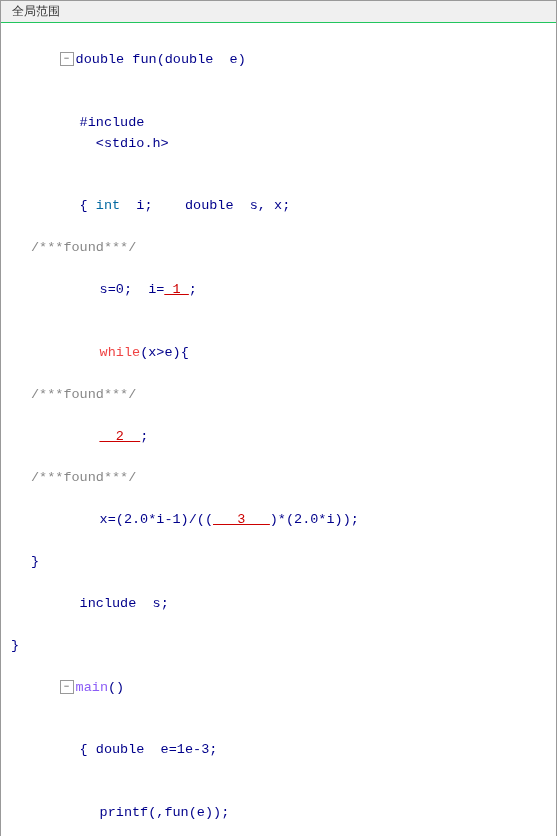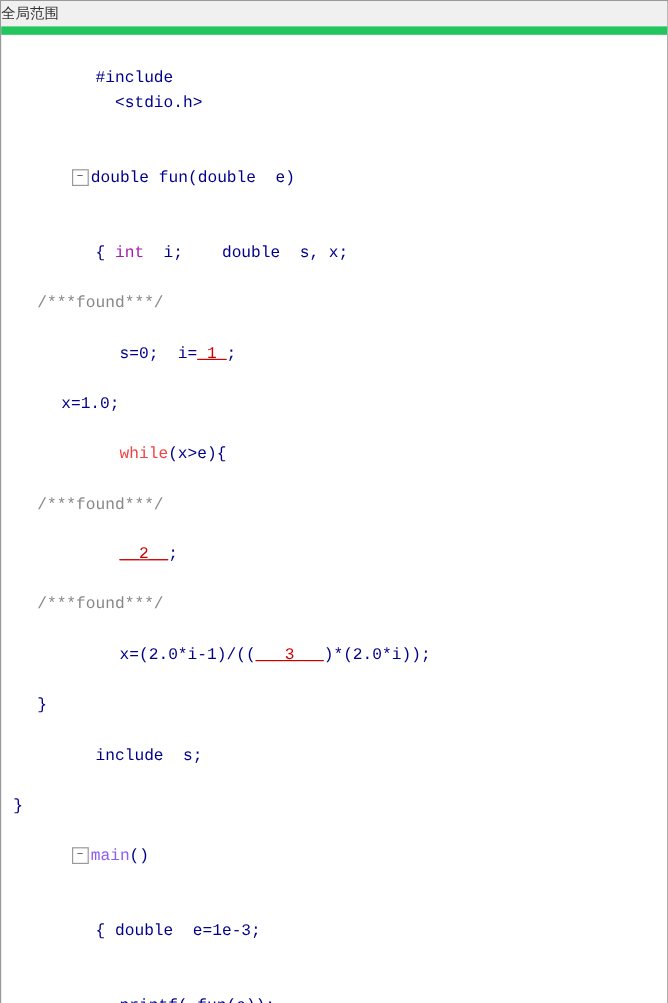--- a/index.html
+++ b/index.html
@@ -12,22 +12,22 @@
     }
 
     
     .code-panel {
       border: 1px solid #999;
       background: #fff;
       position: relative;
     }
     .code-panel-title {
       background: #f0f0f0;
-      border-bottom: 7px solid #22c55e;
-      padding: 2px 0;
+      border-bottom: 1px solid #22c55e;
+      padding: 2px 11px;
       font-family: Arial, sans-serif;
       font-size: 12px;
       color: #333;
     }
     .code-content {
       padding: 6px 10px 10px 10px;
       line-height: 1.55;
       color: #00008B;
       font-size: 13.5px;
     }
@@ -63,40 +63,39 @@
   </style>
 </head>
 <body>
 
 <div class="code-panel">
   <div class="code-panel-title">
     <span>全局范围</span>
   </div>
   <div class="code-content">
 
+    <span class="code-line">
+      <span class="collapse-icon">－</span><span style="color:#00008B">double</span> <span style="color:#00008B">fun</span>(<span style="color:#00008B">double</span>  <span>e)</span>
+    </span>
+
     <span class="code-line indent1">
       <span style="color:#00008B">#include</span>
       <span style="color:#00008B">  &lt;stdio.h&gt;</span>
     </span>
 
-    <span class="code-line">
-      <span class="collapse-icon">－</span><span style="color:#00008B">double</span> <span style="color:#00008B">fun</span>(<span style="color:#00008B">double</span>  <span>e)</span>
-    </span>
-
     <span class="code-line indent1">
-      { <span style="color:#a21caf">int</span>  i;    <span style="color:#00008B">double</span>  s, x;
+      { <span style="color:#0369a1">int</span>  i;    <span style="color:#00008B">double</span>  s, x;
     </span>
 
     <span class="code-line indent1 comment" style="color:#888;">/***<span style="color:#888;">found</span>***/</span>
 
     <span class="code-line indent2">
       s=0;  i=<span class="blank-fill">_1_</span>;
     </span>
 
-    <span class="code-line indent2">x=1.0;</span>
 
     <span class="code-line indent2">
       <span style="color:#ef4444">while</span>(x&gt;e){
     </span>
 
     <span class="code-line indent1 comment" style="color:#888;">/***<span style="color:#888;">found</span>***/</span>
 
     <span class="code-line indent2">
       <span class="blank-fill">__2__</span>;
     </span>

